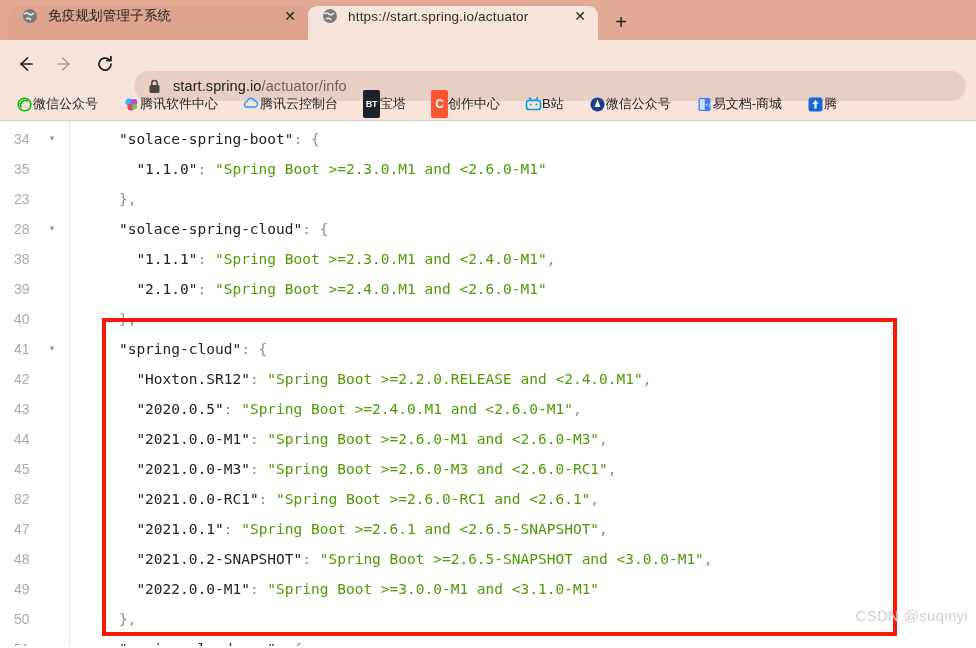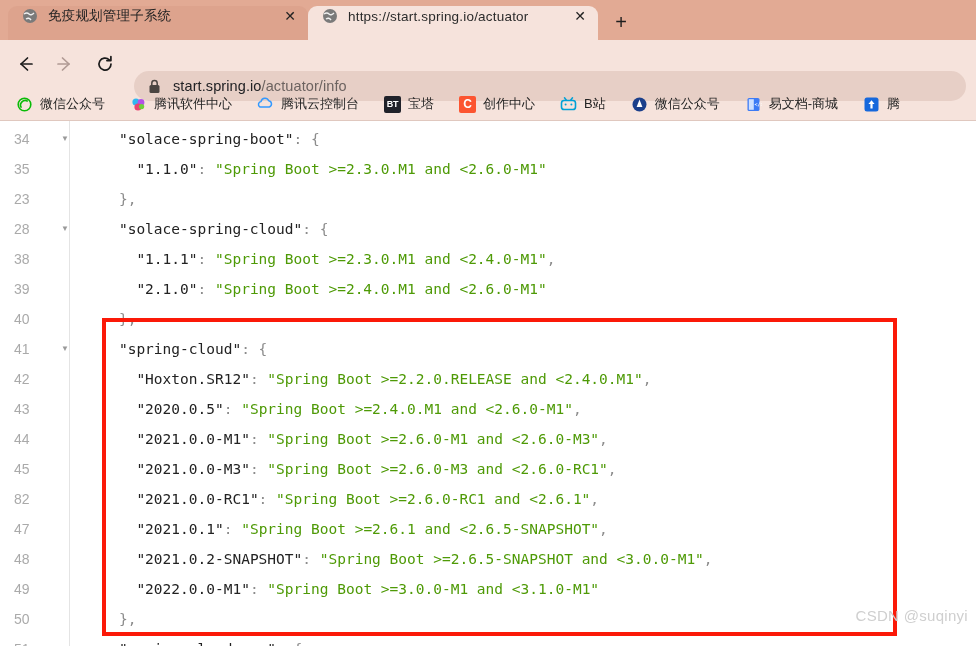--- a/index.html
+++ b/index.html
@@ -110,22 +110,21 @@
     border-bottom: 1px solid #e0c8bf;
     gap: 9px;
   }
   .bm {
     display: flex; align-items: center;
     padding: 3px 8px;
     flex: 0 0 auto;
     white-space: nowrap;
   }
   .bm-ico {
-    width: 17px; height: 17px; flex: 0 0 17px;
-    margin-right: 7px;
+    width: 17px; height: 28px; flex: 0 0 17px;
     display: flex; align-items: center; justify-content: center;
     font-size: 10px; font-weight: bold; color: #fff;
     border-radius: 2px;
     overflow: hidden;
   }
   .bm-label { font-size: 13px; color: #242424; }
 
   
   .page {
     position: relative;
@@ -142,21 +141,21 @@
   }
   .gutter {
     width: 70px; flex: 0 0 70px;
     border-right: 1px solid #e4e4e4;
     background: #ffffff;
     padding-top: 3px;
   }
   .gline {
     height: 30px;
     display: flex; align-items: center;
-    justify-content: space-between;
+    justify-content: flex-start;
     padding-left: 14px;
     color: #aaaaaa;
     font-size: 14px;
     font-family: "Liberation Sans", sans-serif;
     position: relative;
   }
   .gline .num { width: 26px; text-align: left; }
   .gline .tri {
     font-size: 8px; color: #9a9a9a; margin-left: 8px;
     line-height: 1;

